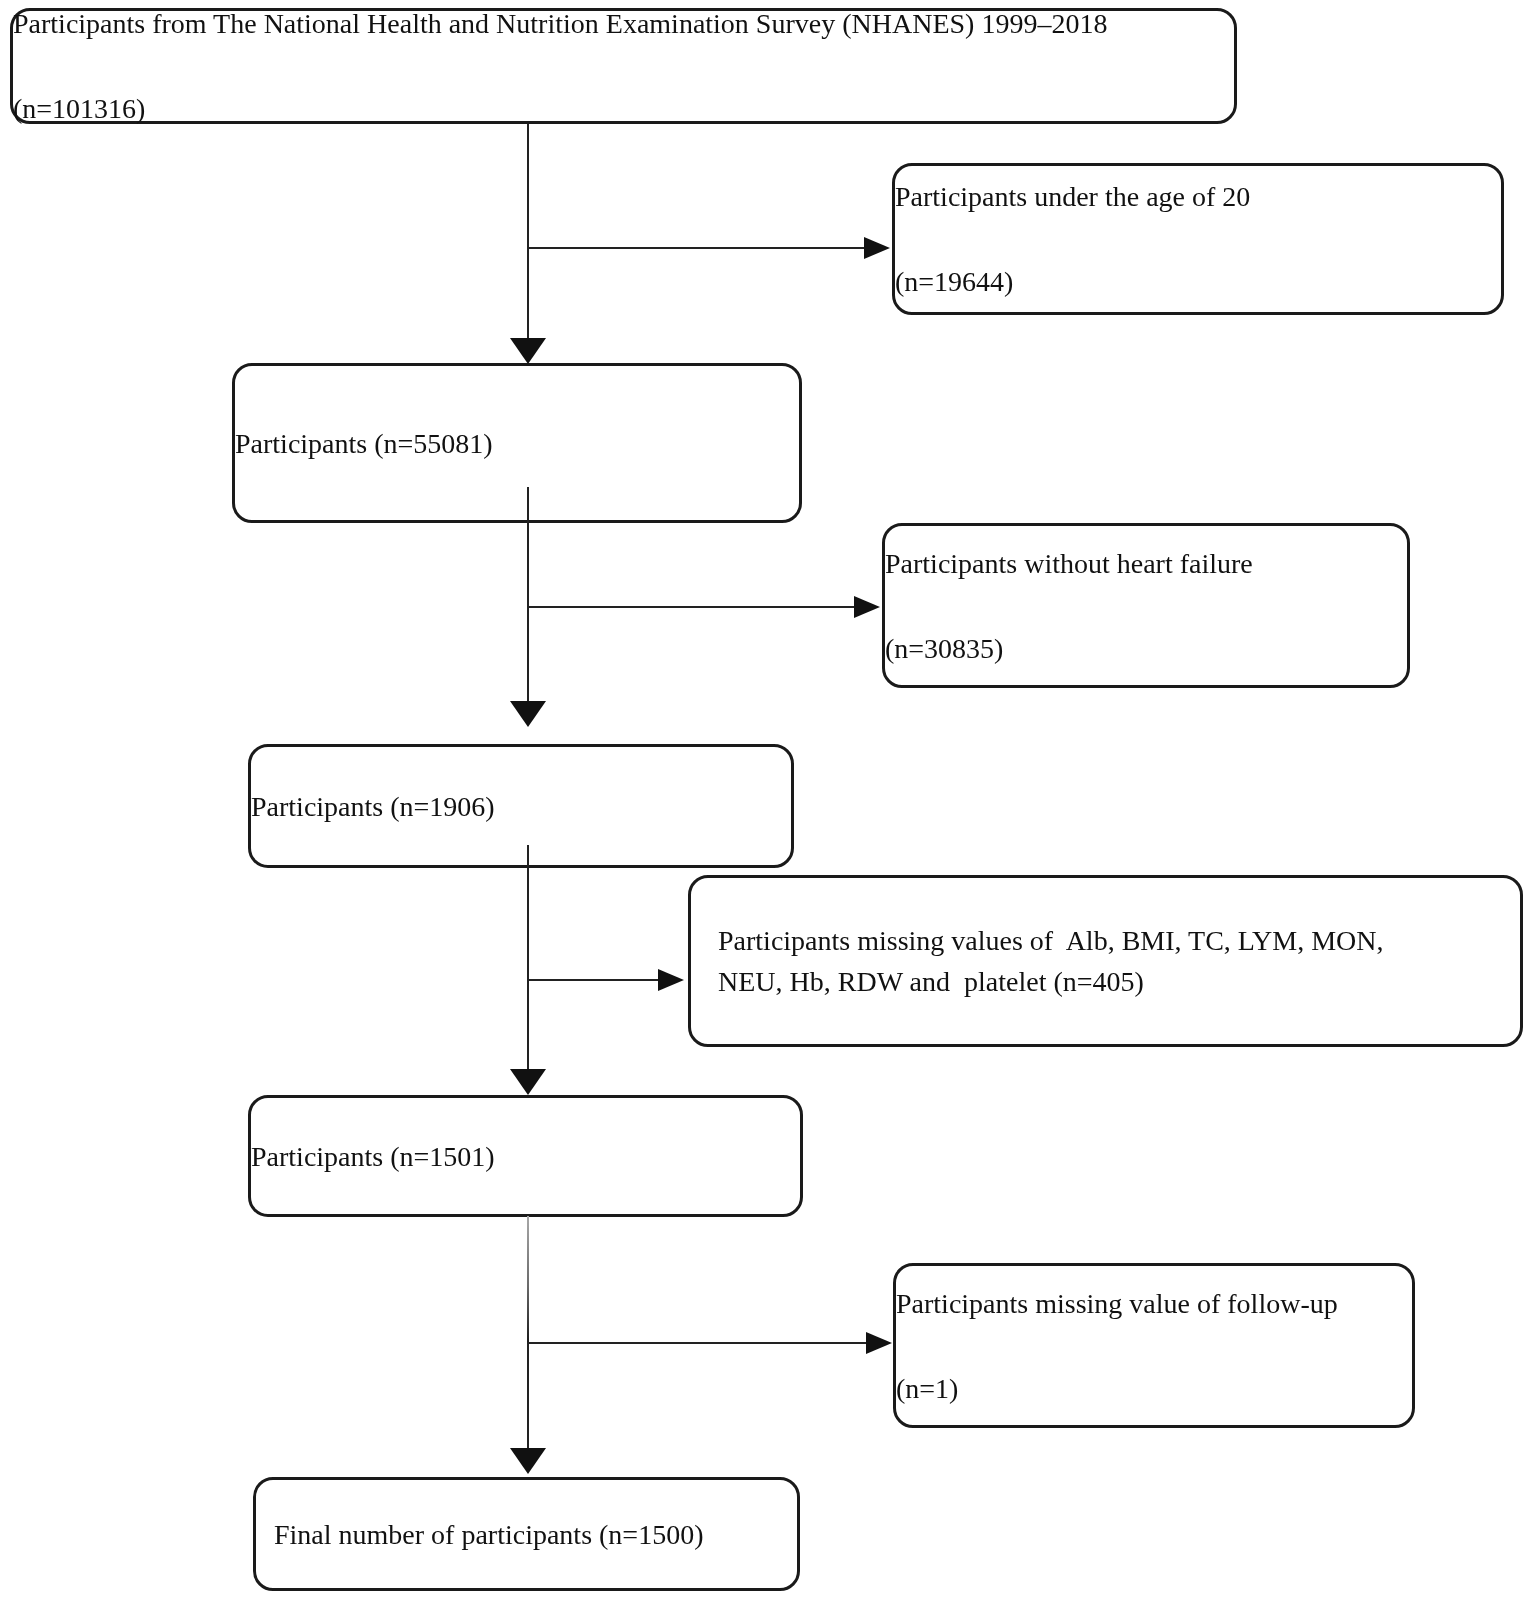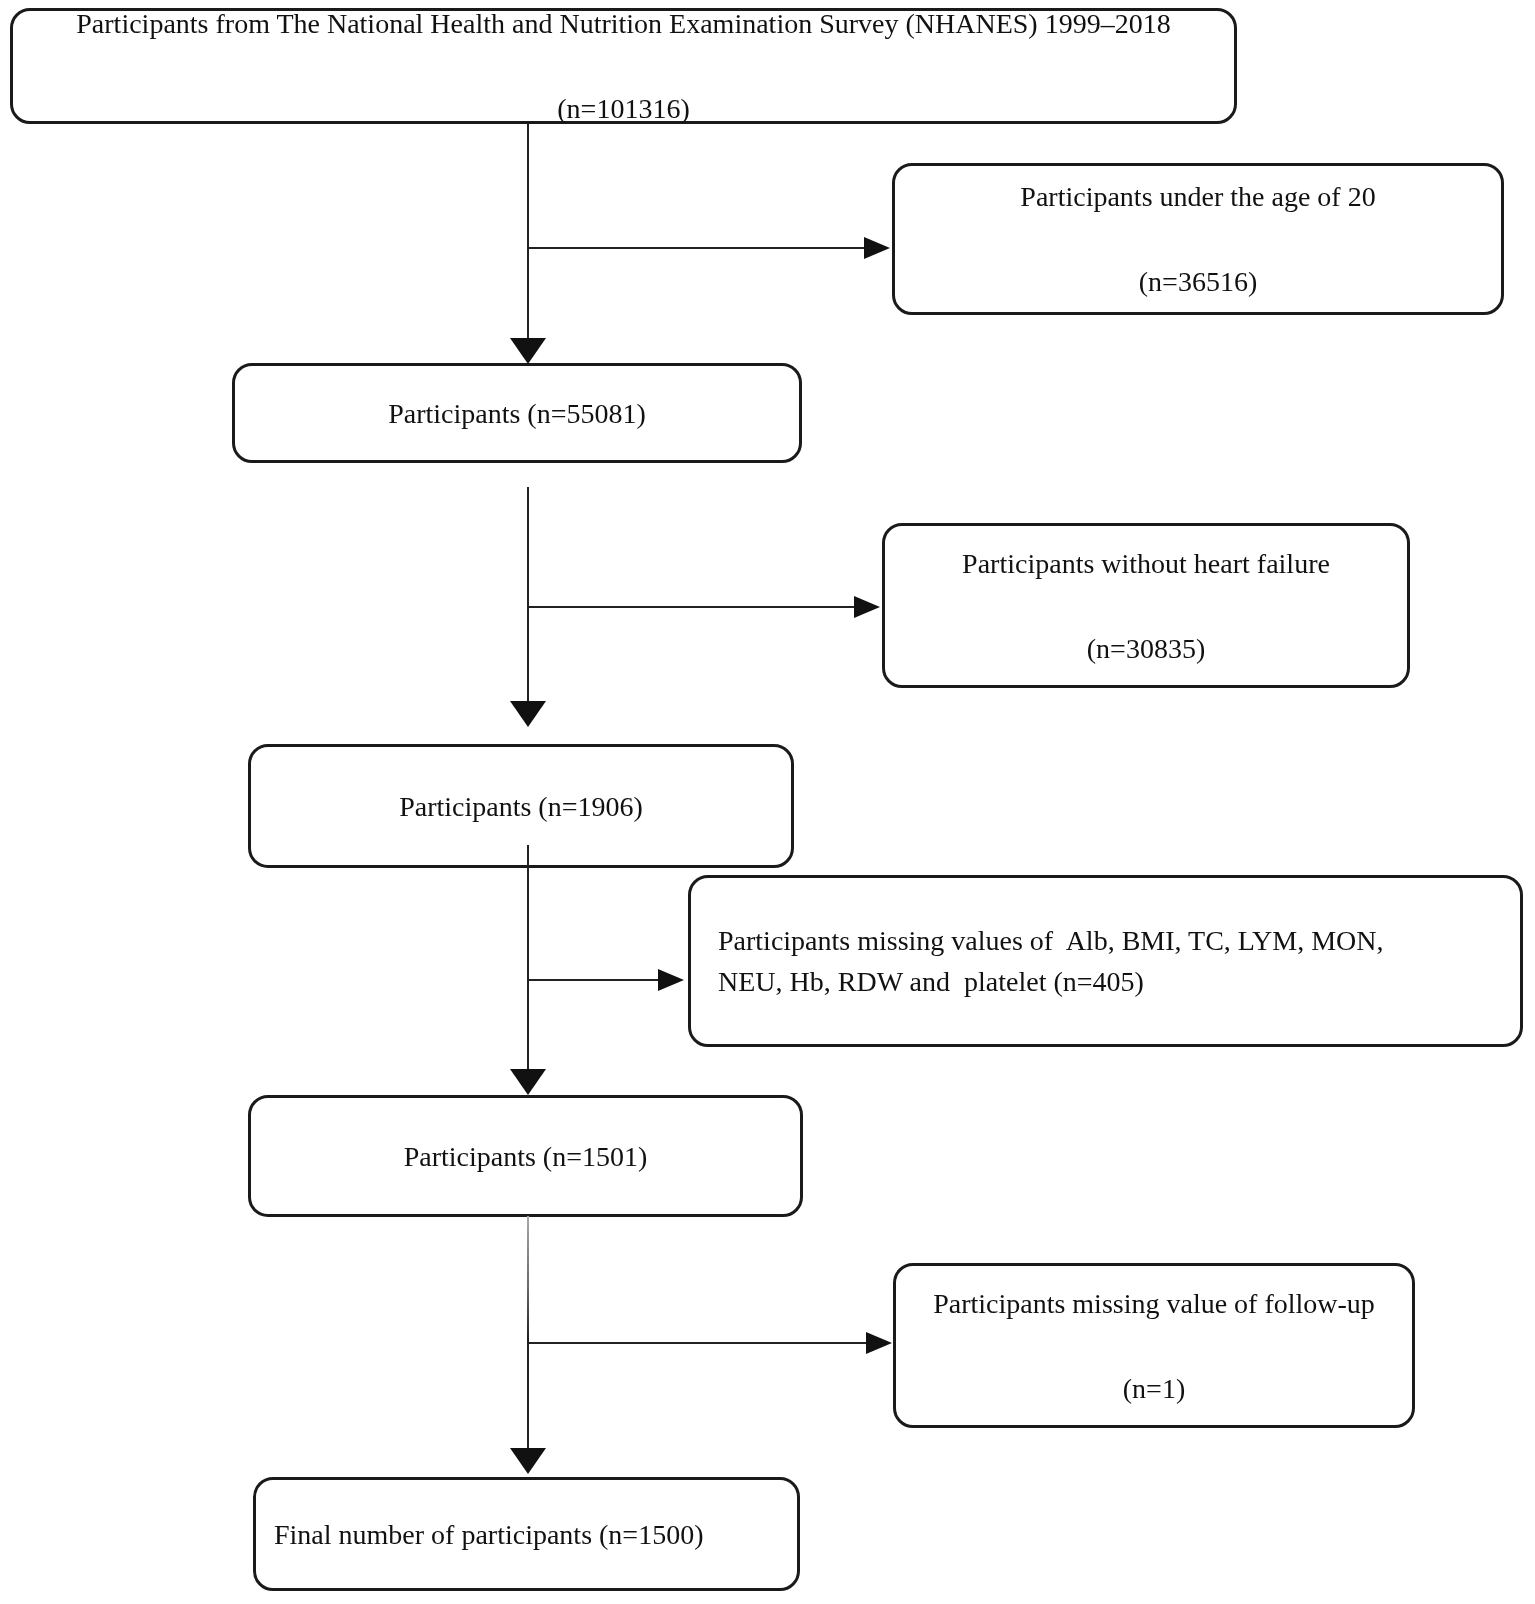--- a/index.html
+++ b/index.html
@@ -17,21 +17,21 @@
     position: absolute;
     border: 3px solid #1a1a1a;
     border-radius: 20px;
     background: #ffffff;
     display: flex;
     flex-direction: column;
     justify-content: center;
     font-size: 28px;
     line-height: 41px;
   }
-  .box.centered { align-items: center; text-align: center; gap: 44px; }
+  .box.centered { align-items: flex-start; text-align: center; gap: 44px; }
   .box.leftish  { align-items: flex-start; text-align: left; }
   .box .line { white-space: pre-wrap; }
   .vline, .hline { position: absolute; background: #222222; }
   .vline { width: 2px; }
   .hline { height: 2px; }
   .vline.faded { background: linear-gradient(to bottom, #a8a8a8 0%, #6a6a6a 55%, #1a1a1a 100%); }
   .arrow-down {
     position: absolute;
     width: 0; height: 0;
     border-left: 18px solid transparent;
@@ -49,39 +49,39 @@
 </head>
 <body>
 
 <div id="canvas">
 
   <div class="box centered" style="left:10px; top:8px; width:1227px; height:116px;">
     <div class="line">Participants from The National Health and Nutrition Examination Survey (NHANES) 1999–2018</div>
     <div class="line">(n=101316)</div>
   </div>
 
-  <div class="box centered" style="left:232px; top:363px; width:570px; height:100px;">
+  <div class="box centered" style="left:232px; top:363px; width:570px; height:160px;">
     <div class="line">Participants (n=55081)</div>
   </div>
 
   <div class="box centered" style="left:248px; top:744px; width:546px; height:124px;">
     <div class="line">Participants (n=1906)</div>
   </div>
 
   <div class="box centered" style="left:248px; top:1095px; width:555px; height:122px;">
     <div class="line">Participants (n=1501)</div>
   </div>
 
   <div class="box leftish" style="left:253px; top:1477px; width:547px; height:114px; padding-left:18px;text-align:right;">
     <div class="line">Final number of participants (n=1500)</div>
   </div>
 
   <div class="box centered" style="left:892px; top:163px; width:612px; height:152px;">
     <div class="line">Participants under the age of 20</div>
-    <div class="line">(n=36516)</div>
+    <div class="line">(n=19644)</div>
   </div>
 
   <div class="box centered" style="left:882px; top:523px; width:528px; height:165px;">
     <div class="line">Participants without heart failure</div>
     <div class="line">(n=30835)</div>
   </div>
 
   <div class="box leftish" style="left:688px; top:875px; width:835px; height:172px; padding-left:27px; padding-right:10px;">
     <div class="line">Participants missing values of  Alb, BMI, TC, LYM, MON,</div>
     <div class="line">NEU, Hb, RDW and  platelet (n=405)</div>

